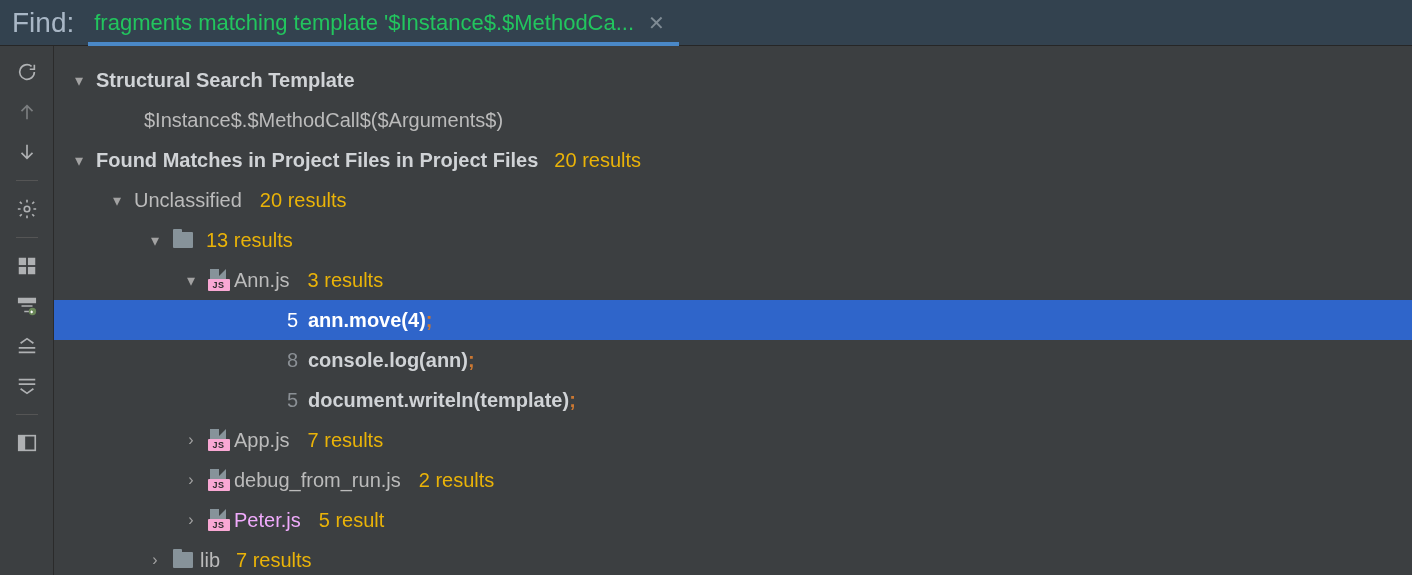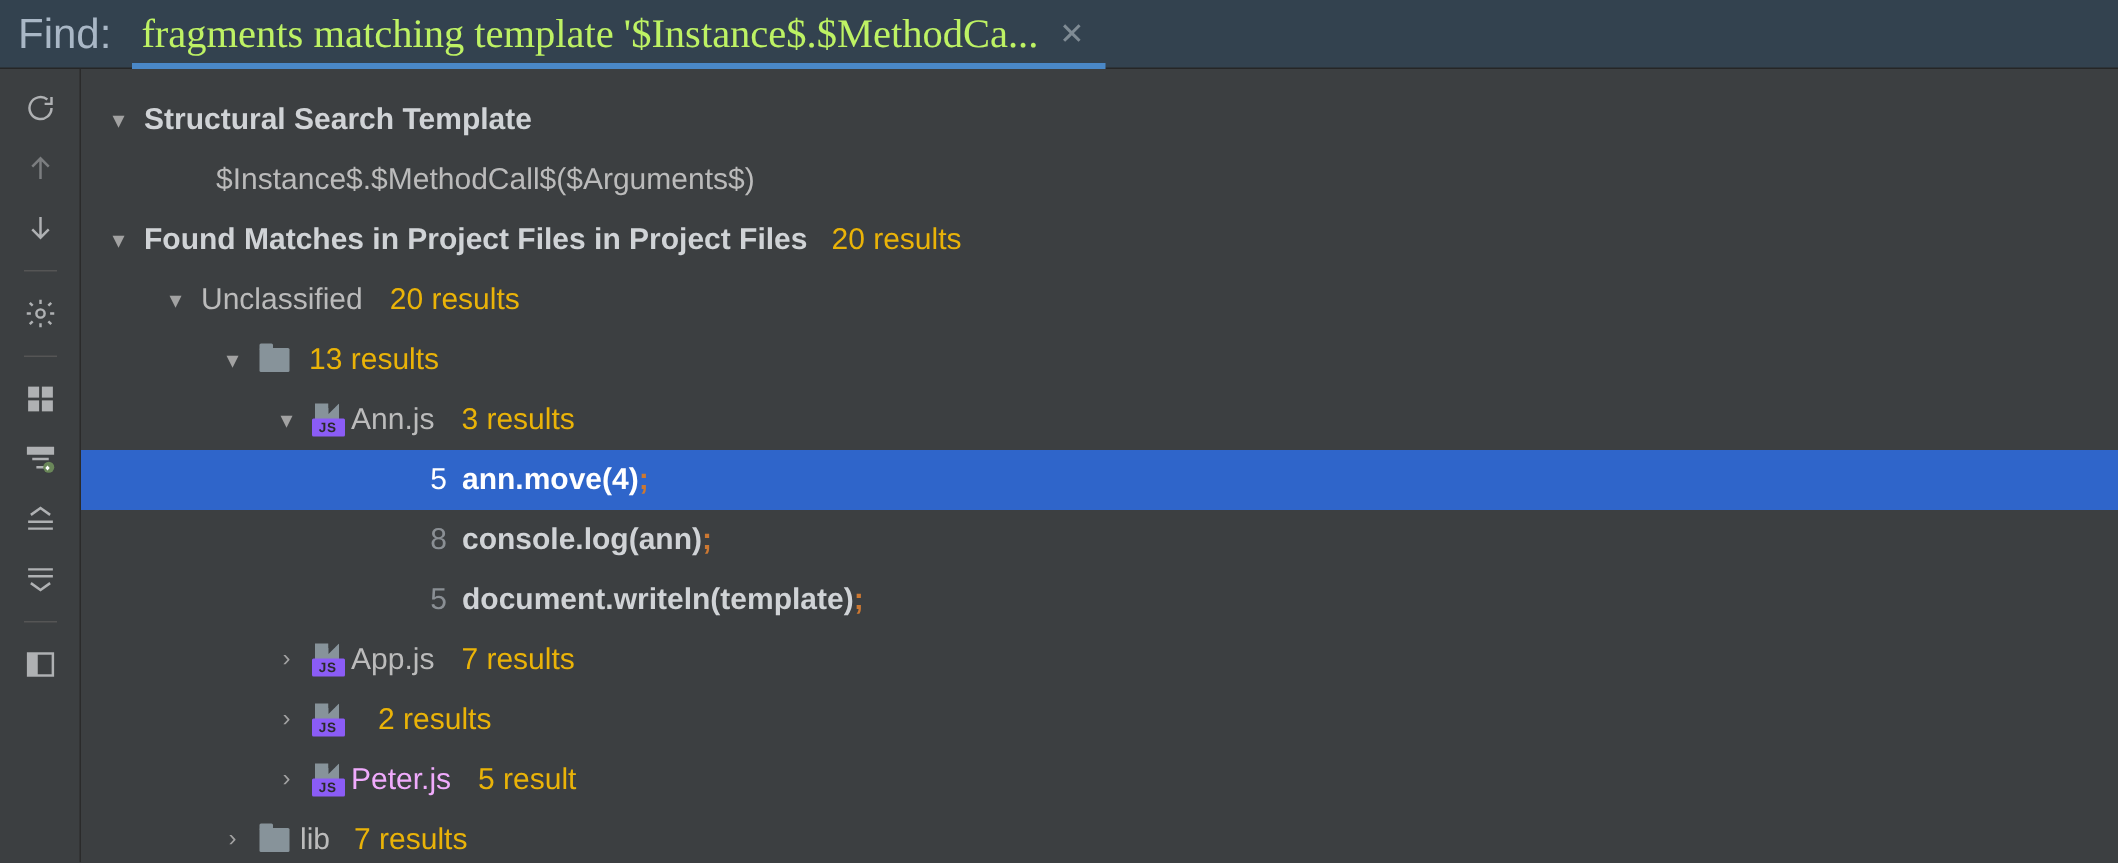--- a/index.html
+++ b/index.html
@@ -29,24 +29,23 @@
   }
   .tab {
     display: flex;
     align-items: center;
     gap: 14px;
     height: 100%;
     position: relative;
     padding-right: 8px;
   }
   .tab-title {
-    color: #bef264;
-    font-size: 27px;
+    color: #22c55e;
+    font-size: 22px;
     white-space: nowrap;
-    font-family: Liberation Serif, serif;
   }
   .tab-close {
     color: #7F8B94;
     font-size: 20px;
     cursor: pointer;
   }
   .tab-underline {
     position: absolute;
     left: -6px; right: -6px; bottom: -1px;
     height: 4px;
@@ -160,21 +159,21 @@
     content:"";
     position:absolute; right:-1px; top:-1px;
     border: 4px solid transparent;
     border-left-color:#3C3F41;
     border-bottom-color:#3C3F41;
     transform: rotate(90deg);
   }
   .jsfile-ico .badge {
     position: absolute; left: 0; bottom: 0;
     width: 22px; height: 12px;
-    background: #8b5cf6;
+    background: #f9a8d4;
     color: #2B2B2B;
     font: 700 9px/12px Arial, sans-serif;
     text-align: center;
     letter-spacing: .5px;
     border-radius: 1px;
   }
 
   
   .pad { display:inline-block; }
 </style>
@@ -343,20 +342,21 @@
         <div class="row">
           <span class="pad" style="width:130px"></span>
           <span class="chev">›</span>
           <span style="width:6px"></span>
           <span class="icon-slot">
             <span class="jsfile-ico">
               <span class="sheet"></span>
               <span class="badge">JS</span>
             </span>
           </span>
+          <span style="color:#BBBBBB">debug_from_run.js</span>
           <span style="width:18px"></span>
           <span class="muted">2 results</span>
         </div>
         <div class="row">
           <span class="pad" style="width:130px"></span>
           <span class="chev">›</span>
           <span style="width:6px"></span>
           <span class="icon-slot">
             <span class="jsfile-ico">
               <span class="sheet"></span>

